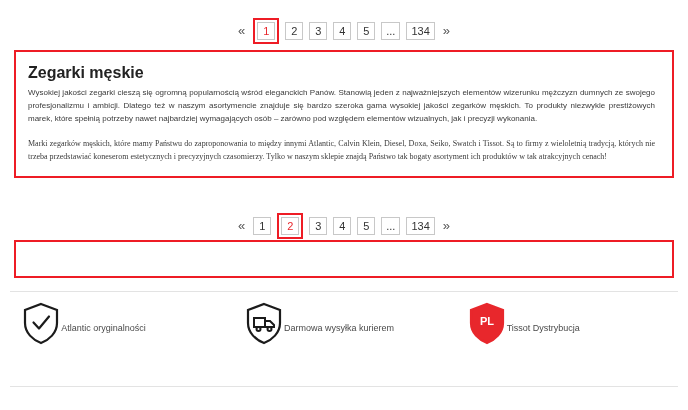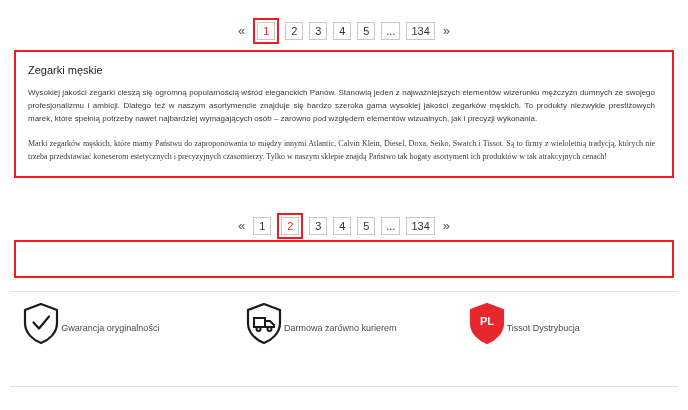--- a/index.html
+++ b/index.html
@@ -74,24 +74,24 @@
     top: 50px;
     left: 14px;
     width: 660px;
     height: 128px;
     border: 2px solid #ee1c25;
     box-sizing: border-box;
     padding: 10px 12px;
     background: #ffffff;
   }
   #description-block h2 {
-    font-size: 11px;
-    margin: 2px 0 10px 0;
+    font-size: 16px;
+    margin: 2px 0 4px 0;
     color: #222222;
-    font-weight: normal;
+    font-weight: bold;
   }
   #description-block p {
     font-size: 8px;
     line-height: 1.65;
     margin: 0 5px 11px 0;
     color: #3a3a3a;
     text-align: justify;
   }
   #description-block p:last-child {
     margin-bottom: 0;
@@ -194,34 +194,34 @@
 
 <div id="badges">
 
   <div class="badge">
     <div class="badge-icon">
       <svg width="40" height="44" viewBox="0 0 40 44" aria-hidden="true">
         <path d="M20 3 L36 9 V22 C36 32 28 39 20 42 C12 39 4 32 4 22 V9 Z" fill="none" stroke="#1b1b1b" stroke-width="2.2"></path>
         <path d="M12.5 21.5 L18 27.5 L28 15.5" fill="none" stroke="#1b1b1b" stroke-width="2.2" stroke-linecap="round" stroke-linejoin="round"></path>
       </svg>
     </div>
-    <div class="badge-label">Gwarancja oryginalności</div>
+    <div class="badge-label">Atlantic oryginalności</div>
   </div>
 
   <div class="badge">
     <div class="badge-icon">
       <svg width="40" height="44" viewBox="0 0 40 44" aria-hidden="true">
         <path d="M20 3 L36 9 V22 C36 32 28 39 20 42 C12 39 4 32 4 22 V9 Z" fill="none" stroke="#1b1b1b" stroke-width="2.2"></path>
         <path d="M10 17 h11 v9 h-11 z" fill="none" stroke="#1b1b1b" stroke-width="2"></path>
         <path d="M21 20 h5 l4 4 v2 h-9 z" fill="none" stroke="#1b1b1b" stroke-width="2"></path>
         <circle cx="14.5" cy="28" r="2" fill="none" stroke="#1b1b1b" stroke-width="2"></circle>
         <circle cx="25.5" cy="28" r="2" fill="none" stroke="#1b1b1b" stroke-width="2"></circle>
       </svg>
     </div>
-    <div class="badge-label">Darmowa zarówno kurierem</div>
+    <div class="badge-label">Darmowa wysyłka kurierem</div>
   </div>
 
   <div class="badge">
     <div class="badge-icon">
       <svg width="40" height="44" viewBox="0 0 40 44" aria-hidden="true">
         <path d="M20 3 L36 9 V22 C36 32 28 39 20 42 C12 39 4 32 4 22 V9 Z" fill="#e8272c" stroke="#e8272c" stroke-width="2.2"></path>
         <text x="20" y="24" text-anchor="middle" font-family="Liberation Sans, sans-serif" font-size="11" font-weight="bold" fill="#ffffff">PL</text>
       </svg>
     </div>
     <div class="badge-label">Tissot Dystrybucja</div>

